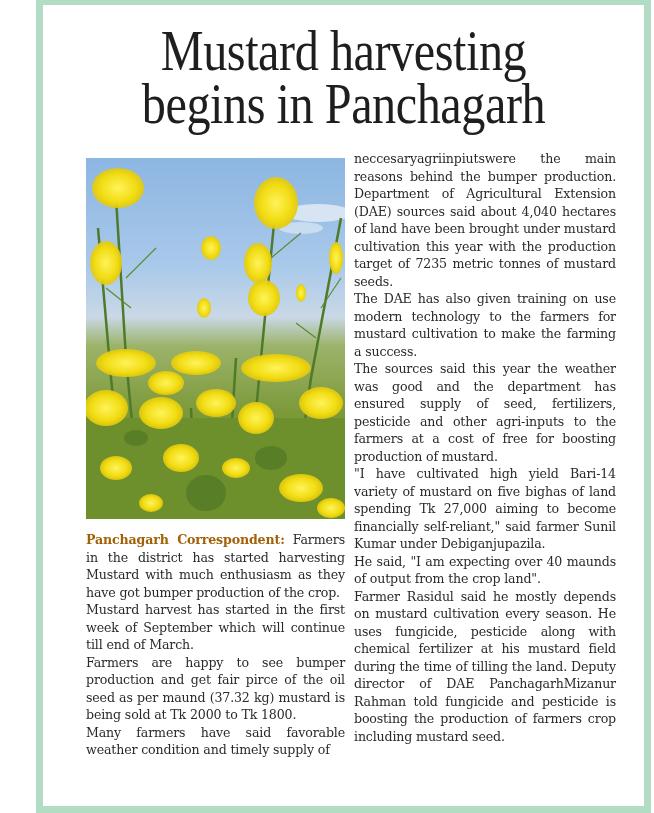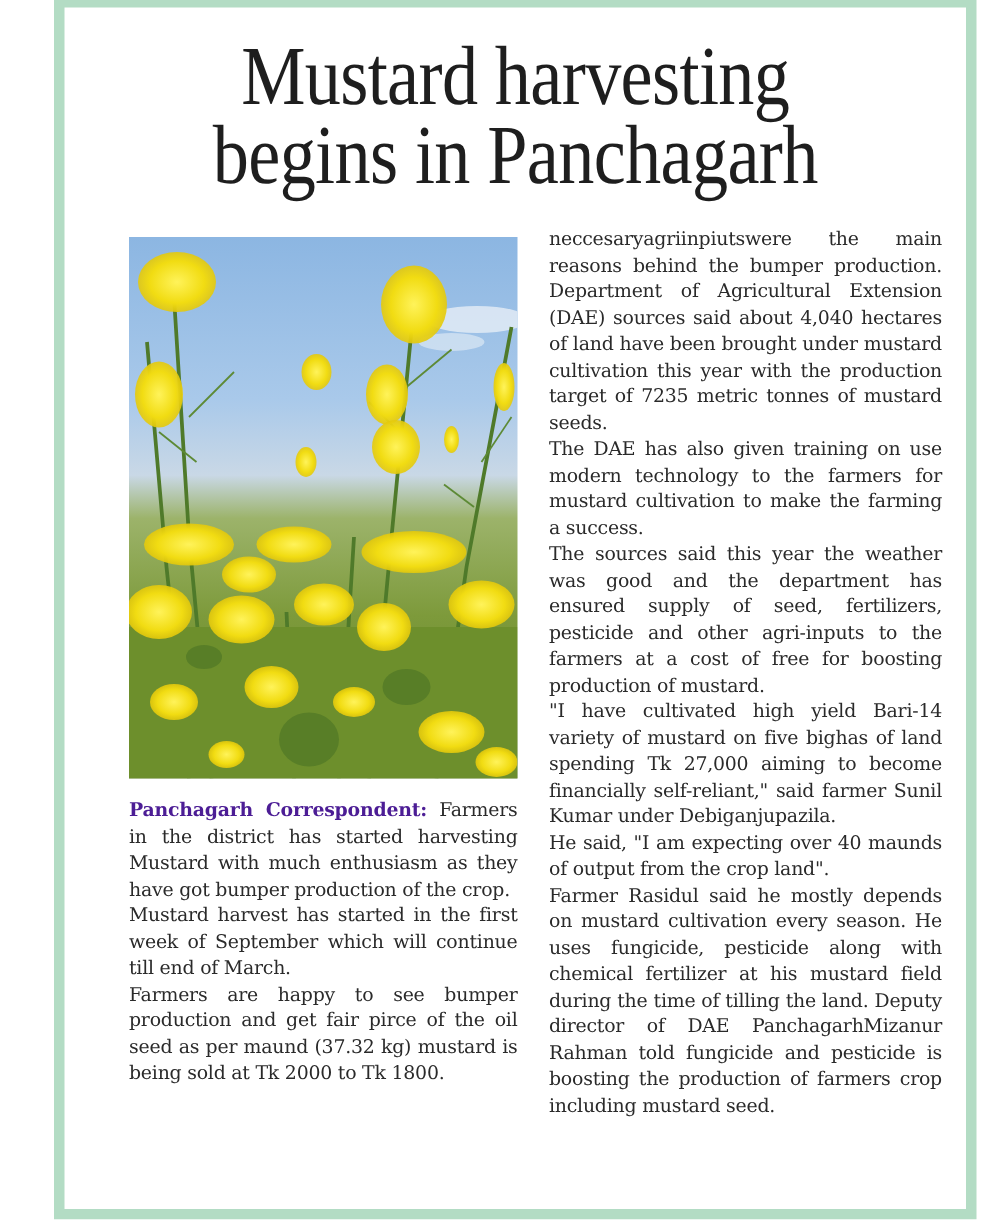--- a/index.html
+++ b/index.html
@@ -29,21 +29,21 @@
       transform-origin: 50% 0;
     }
 
     .col-left {
       position: absolute;
       left: 43px; top: 153px;
       width: 259px;
     }
     .col-right {
       position: absolute;
-      left: 323px; top: 145px;
+      left: 311px; top: 145px;
       width: 262px;
     }
 
     .photo {
       width: 259px; height: 361px;
       position: relative;
       overflow: hidden;
       background: linear-gradient(180deg, #8cb6e2 0%, #a9c9ea 30%, #c9d8e6 44%, #9cb36a 52%, #7d9a3b 70%, #5f7f2a 100%);
     }
     .photo svg { position: absolute; left: 0; top: 0; }
@@ -51,21 +51,21 @@
     .body-text {
       font-family: "DejaVu Serif", "Liberation Serif", serif;
       font-size: 12.6px;
       line-height: 17.5px;
       color: #2a2a2a;
       text-align: justify;
       margin: 0;
       letter-spacing: -0.15px;
     }
     .col-left .body-text:first-of-type { margin-top: 12px; }
-    .body-text .byline { font-weight: bold; color: #4c1d95; }
+    .body-text .byline { font-weight: bold; color: #a16207; }
   </style>
 </head>
 <body>
 
 <div class="frame">
 
   <h1 class="headline">
     <span>Mustard harvesting</span><br>
     <span>begins in Panchagarh</span>
   </h1>
@@ -132,20 +132,21 @@
           <ellipse cx="120" cy="335" rx="20" ry="18"></ellipse>
           <ellipse cx="185" cy="300" rx="16" ry="12"></ellipse>
           <ellipse cx="50" cy="280" rx="12" ry="8"></ellipse>
         </g>
       </svg>
     </div>
 
     <p class="body-text"><span class="byline">Panchagarh Correspondent:</span><span> Farmers in the district has started harvesting Mustard with much enthusiasm as they have got bumper production of the crop.</span></p>
     <p class="body-text">Mustard harvest has started in the first week of September which will continue till end of March.</p>
     <p class="body-text">Farmers are happy to see bumper production and get fair pirce of the oil seed as per maund (37.32 kg) mustard is being sold at Tk 2000 to Tk 1800.</p>
+    <p class="body-text">Many farmers have said favorable weather condition and timely supply of</p>
   </div>
 
   <div class="col-right">
     <p class="body-text">neccesaryagriinpiutswere the main reasons behind the bumper production. Department of Agricultural Extension (DAE) sources said about 4,040 hectares of land have been brought under mustard cultivation this year with the production target of 7235 metric tonnes of mustard seeds.</p>
     <p class="body-text">The DAE has also given training on use modern technology to the farmers for mustard cultivation to make the farming a success.</p>
     <p class="body-text">The sources said this year the weather was good and the department has ensured supply of seed, fertilizers, pesticide and other agri-inputs to the farmers at a cost of free for boosting production of mustard.</p>
     <p class="body-text">"I have cultivated high yield Bari-14 variety of mustard on five bighas of land spending Tk 27,000 aiming to become financially self-reliant," said farmer Sunil Kumar under Debiganjupazila.</p>
     <p class="body-text">He said, "I am expecting over 40 maunds of output from the crop land".</p>
     <p class="body-text">Farmer Rasidul said he mostly depends on mustard cultivation every season. He uses fungicide, pesticide along with chemical fertilizer at his mustard field during the time of tilling the land. Deputy director of DAE PanchagarhMizanur Rahman told fungicide and pesticide is boosting the production of farmers crop including mustard seed.</p>
   </div>

